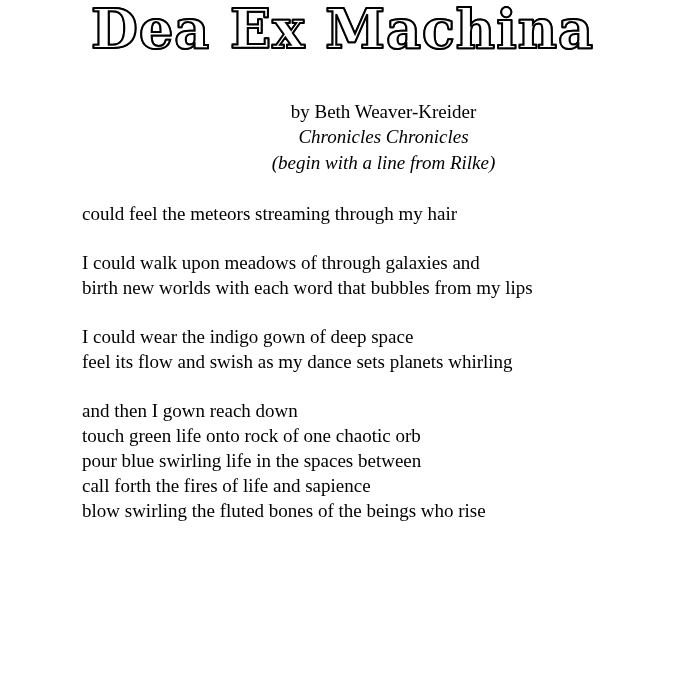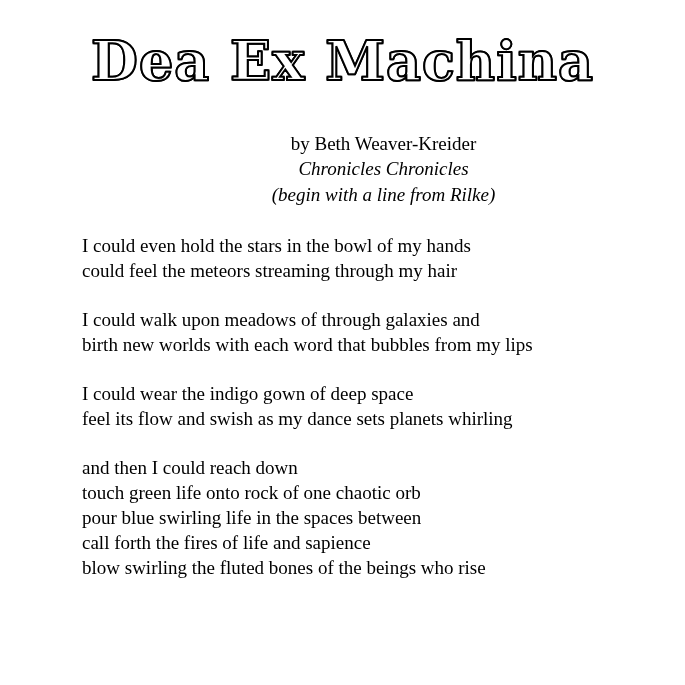--- a/index.html
+++ b/index.html
@@ -20,21 +20,20 @@
     height: 685px;
     box-sizing: border-box;
   }
   .poem-title {
     text-align: center;
     font-family: "DejaVu Serif", serif;
     font-weight: bold;
     font-size: 54px;
     letter-spacing: 1px;
     margin: 0;
-    padding-top: 32px;
     line-height: 1.1;
     
     color: #ffffff;
     -webkit-text-stroke: 2px #000000;
     text-shadow:
       -1px 0 #000, 1px 0 #000, 0 -1px #000, 0 1px #000;
     white-space: nowrap;
   }
   .meta {
     margin-top: 40px;
@@ -72,36 +71,35 @@
 
   <div class="meta">
     <div class="byline">by Beth Weaver-Kreider</div>
     <div class="source">Chronicles Chronicles</div>
     <div class="note">(begin with a line from Rilke)</div>
   </div>
 
   <div class="stanzas">
 
     <div class="stanza">
-      <div class="line">I could even hold the stars in the bowl of my hands</div>
       <div class="line">could feel the meteors streaming through my hair</div>
     </div>
 
     <div class="stanza">
       <div class="line">I could walk upon meadows of through galaxies and</div>
       <div class="line">birth new worlds with each word that bubbles from my lips</div>
     </div>
 
     <div class="stanza">
       <div class="line">I could wear the indigo gown of deep space</div>
       <div class="line">feel its flow and swish as my dance sets planets whirling</div>
     </div>
 
     <div class="stanza">
-      <div class="line">and then I could reach down</div>
+      <div class="line">and then I gown reach down</div>
       <div class="line">touch green life onto rock of one chaotic orb</div>
       <div class="line">pour blue swirling life in the spaces between</div>
       <div class="line">call forth the fires of life and sapience</div>
       <div class="line">blow swirling the fluted bones of the beings who rise</div>
     </div>
 
   </div>
 </div>
 
 </body></html>

